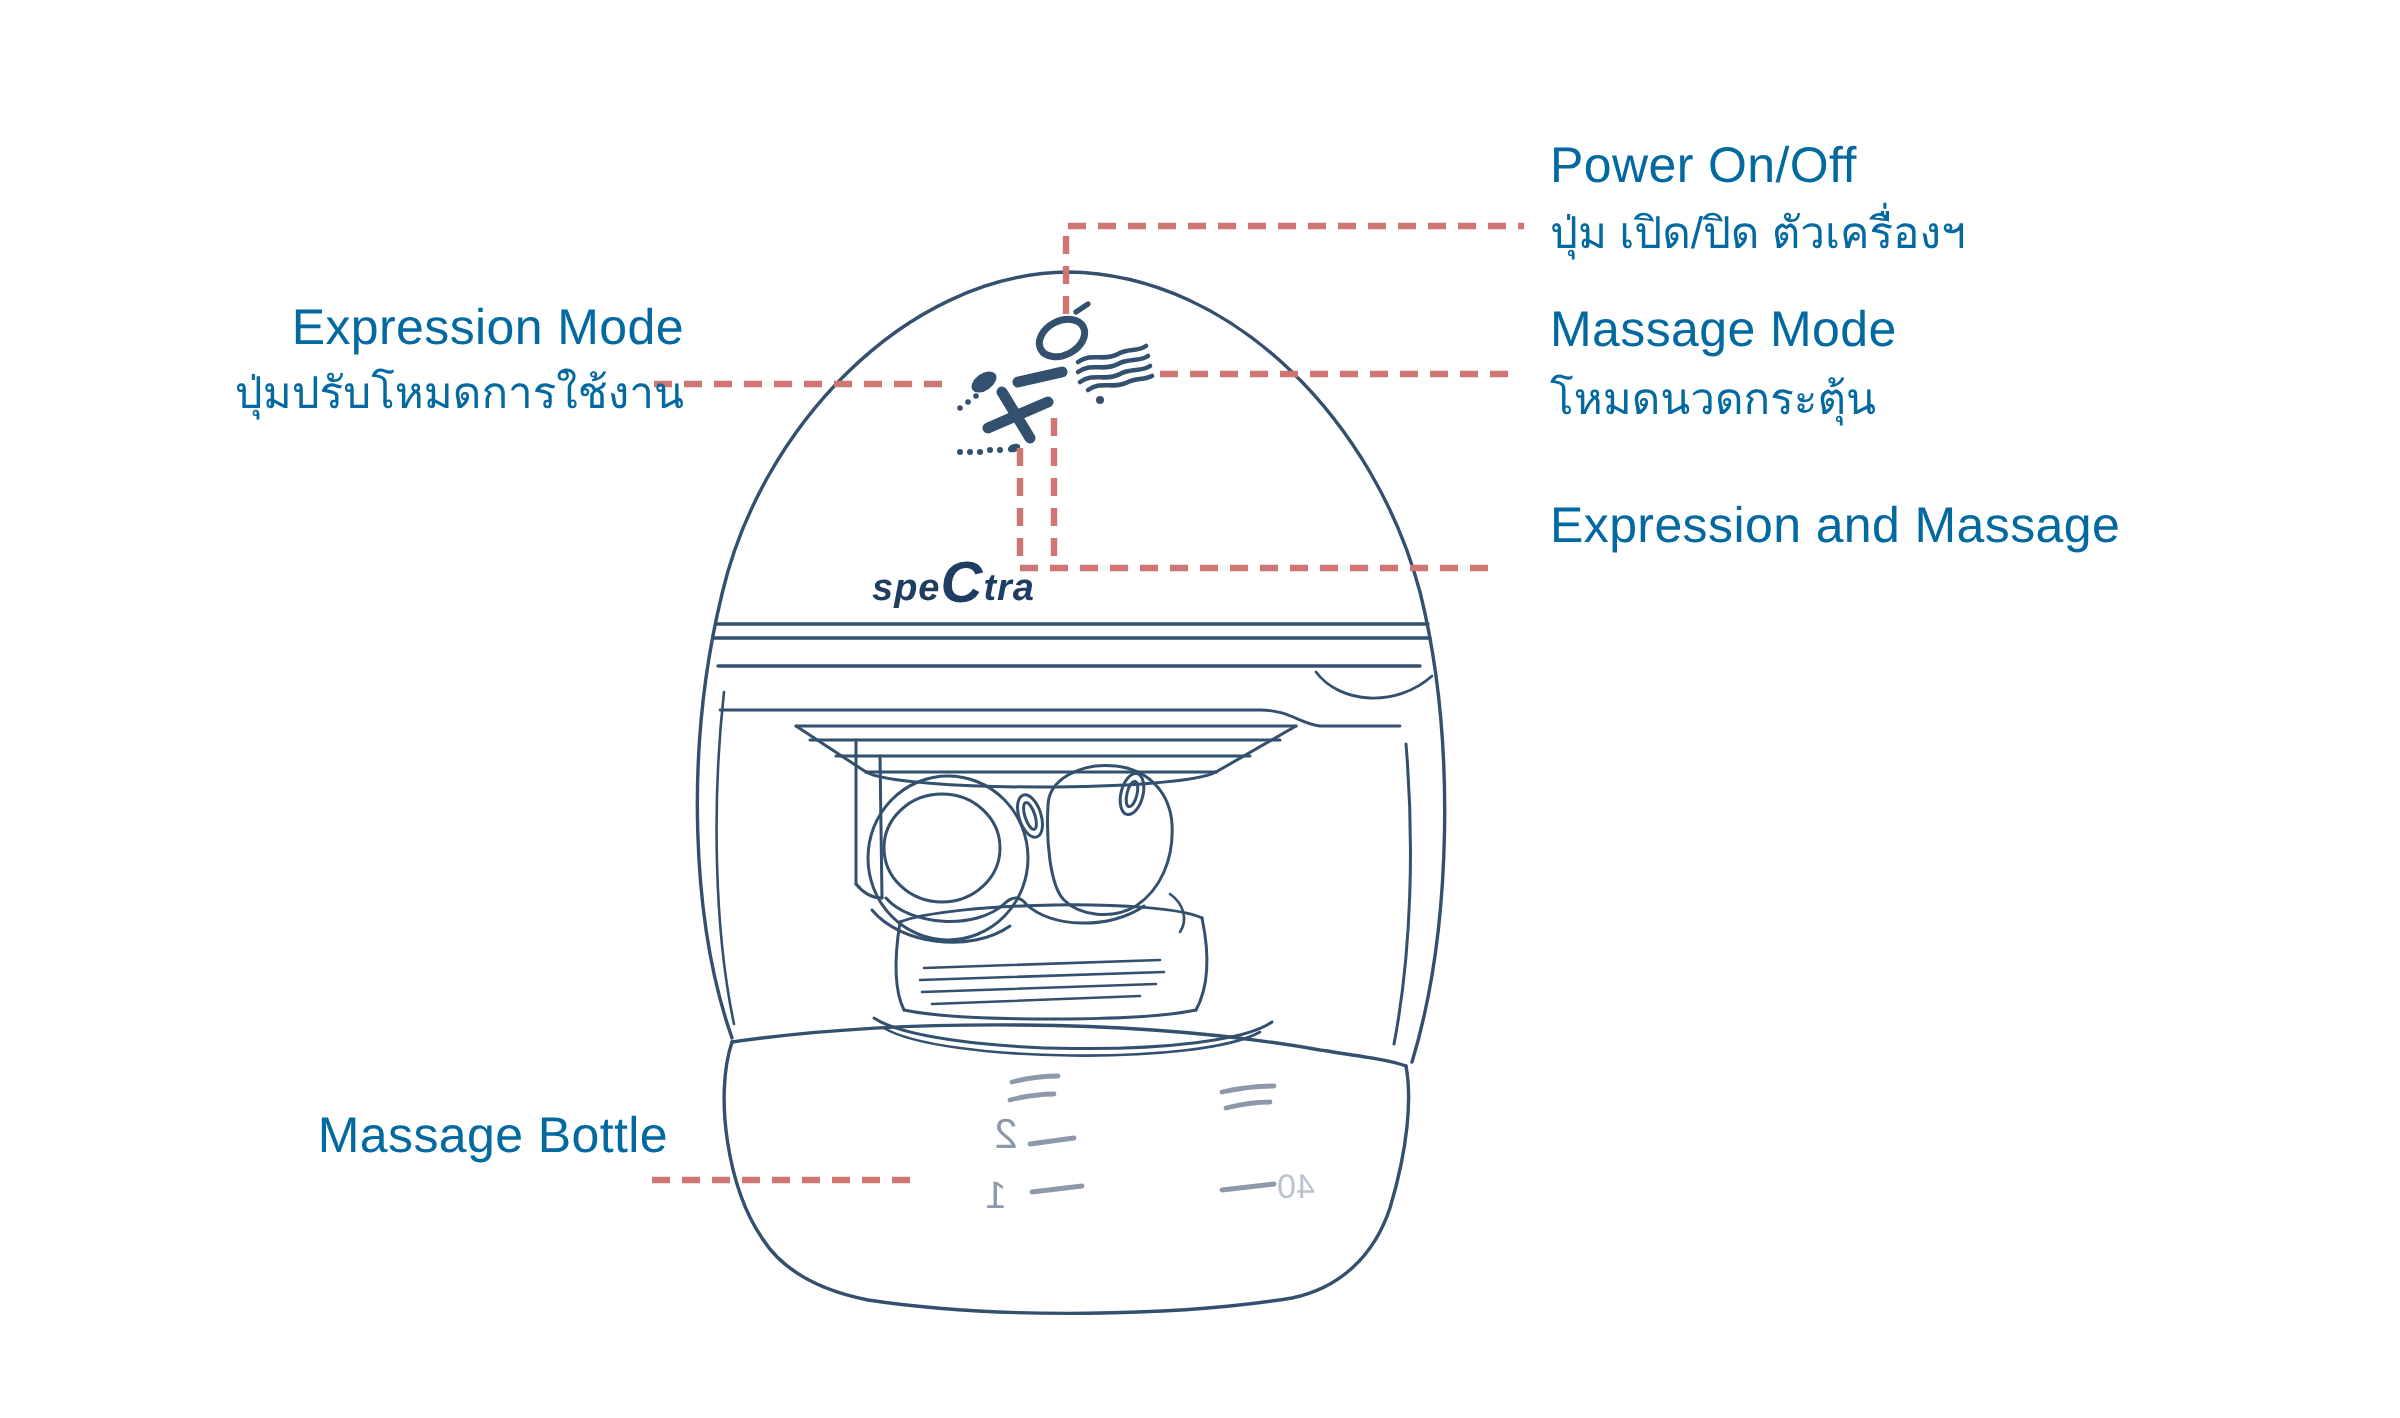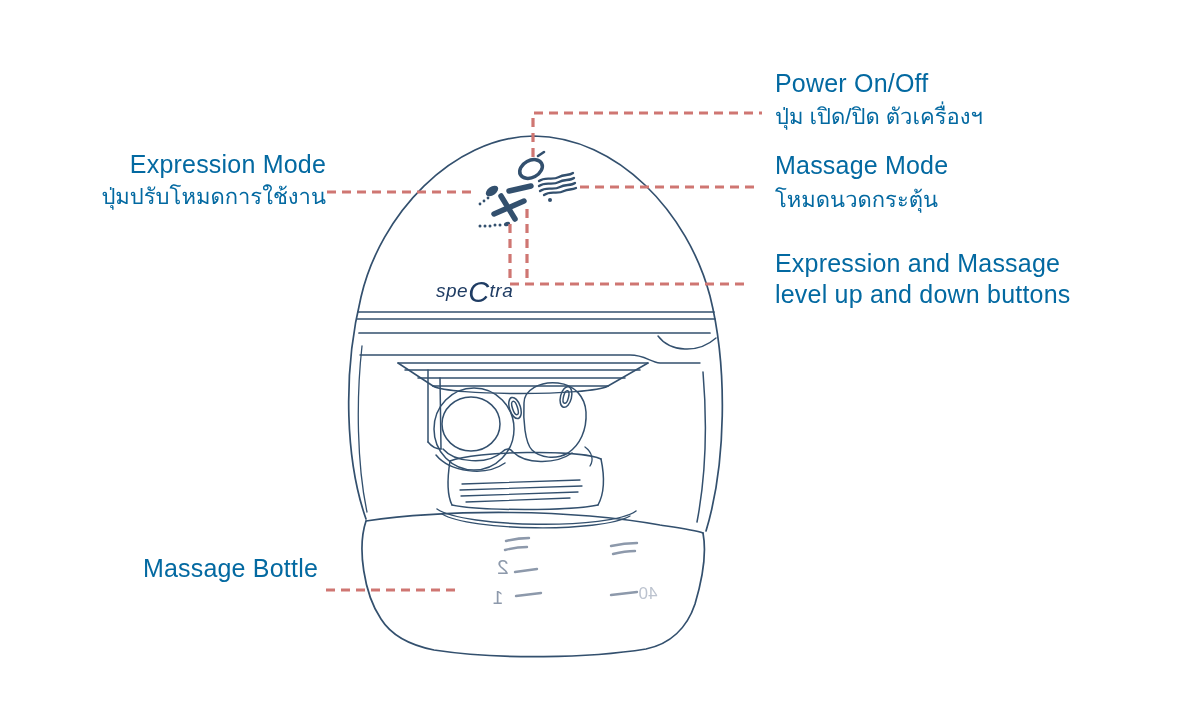--- a/index.html
+++ b/index.html
@@ -3,26 +3,26 @@
 <meta charset="utf-8">
 <style>
   html,body{margin:0;padding:0;background:#ffffff;}
   .canvas{
     position:relative;width:1200px;height:709px;background:#ffffff;overflow:hidden;
     font-family:"Liberation Sans","DejaVu Sans",sans-serif;
   }
   .lbl{position:absolute;color:#0369a1;white-space:nowrap;}
   .en{font-size:25px;letter-spacing:0.2px;}
   .th{font-size:22px;}
-  .ralign{text-align:right;}
+  .ralign{text-align:right;margin-left:16px;}
   svg{position:absolute;left:0;top:0;}
   .logo{
     position:absolute;left:436px;top:281px;color:#1f3c63;
-    font-style:italic;font-weight:normal;font-size:19px;letter-spacing:0.5px;
-    display:flex;line-height:1;
+    font-style:italic;font-weight:bold;font-size:19px;letter-spacing:0.5px;
+    display:flex;align-items:flex-end;line-height:1;
   }
   .logo .bigC{font-size:29px;line-height:0.8;}
 </style>
 </head>
 <body>
 
 <div class="canvas">
 
   <svg width="1200" height="709" viewBox="0 0 1200 709">
     <g fill="none" stroke="#33506e" stroke-width="1.7" stroke-linecap="round" stroke-linejoin="round">
@@ -152,20 +152,19 @@
       <span>tra</span>
   </div>
 
   <div class="lbl en" style="left:775px;top:69px">Power On/Off</div>
   <div class="lbl th" style="left:775px;top:99px">ปุ่ม เปิด/ปิด ตัวเครื่องฯ</div>
 
   <div class="lbl th" style="left:775px;top:182px">โหมดนวดกระตุ้น</div>
   <div class="lbl en" style="left:775px;top:151px">Massage Mode</div>
 
   <div class="lbl en" style="left:775px;top:249px">Expression and Massage</div>
-  <div class="lbl en" style="left:775px;top:280px">level up and down buttons</div>
 
   <div class="lbl en ralign" style="left:0;width:326px;top:150px">Expression Mode</div>
   <div class="lbl th ralign" style="left:0;width:326px;top:179px">ปุ่มปรับโหมดการใช้งาน</div>
 
   <div class="lbl en ralign" style="left:0;width:318px;top:554px">Massage Bottle</div>
 
 </div>
 
 </body></html>

